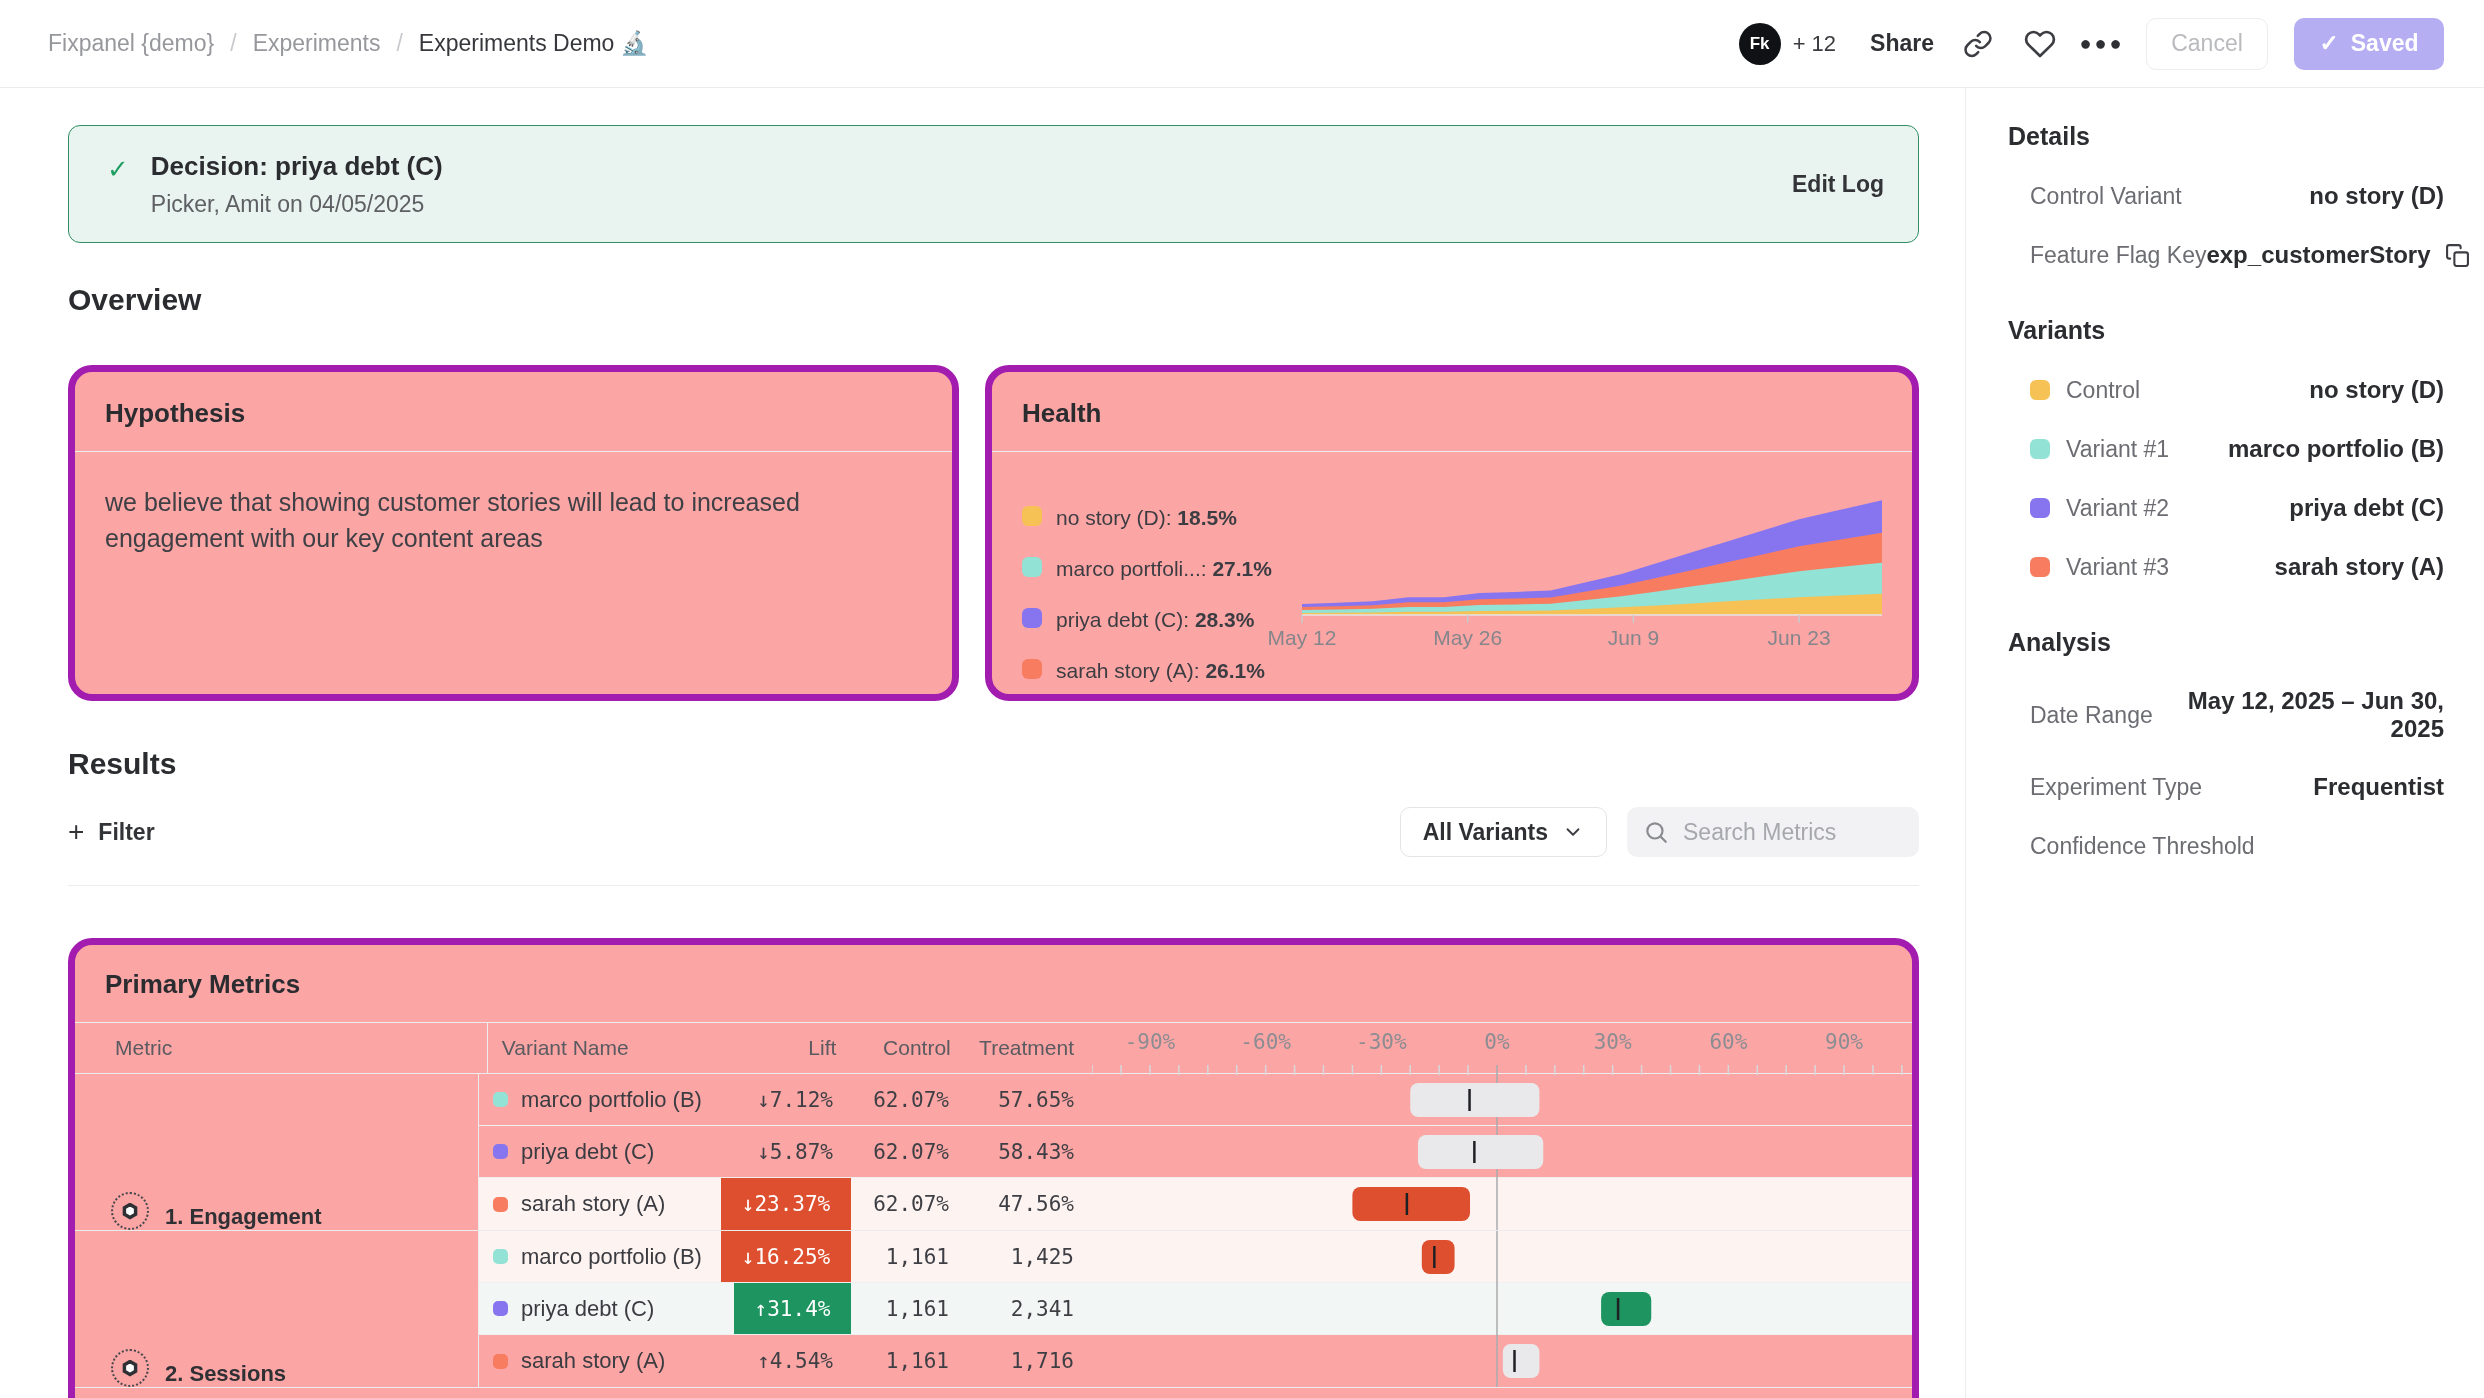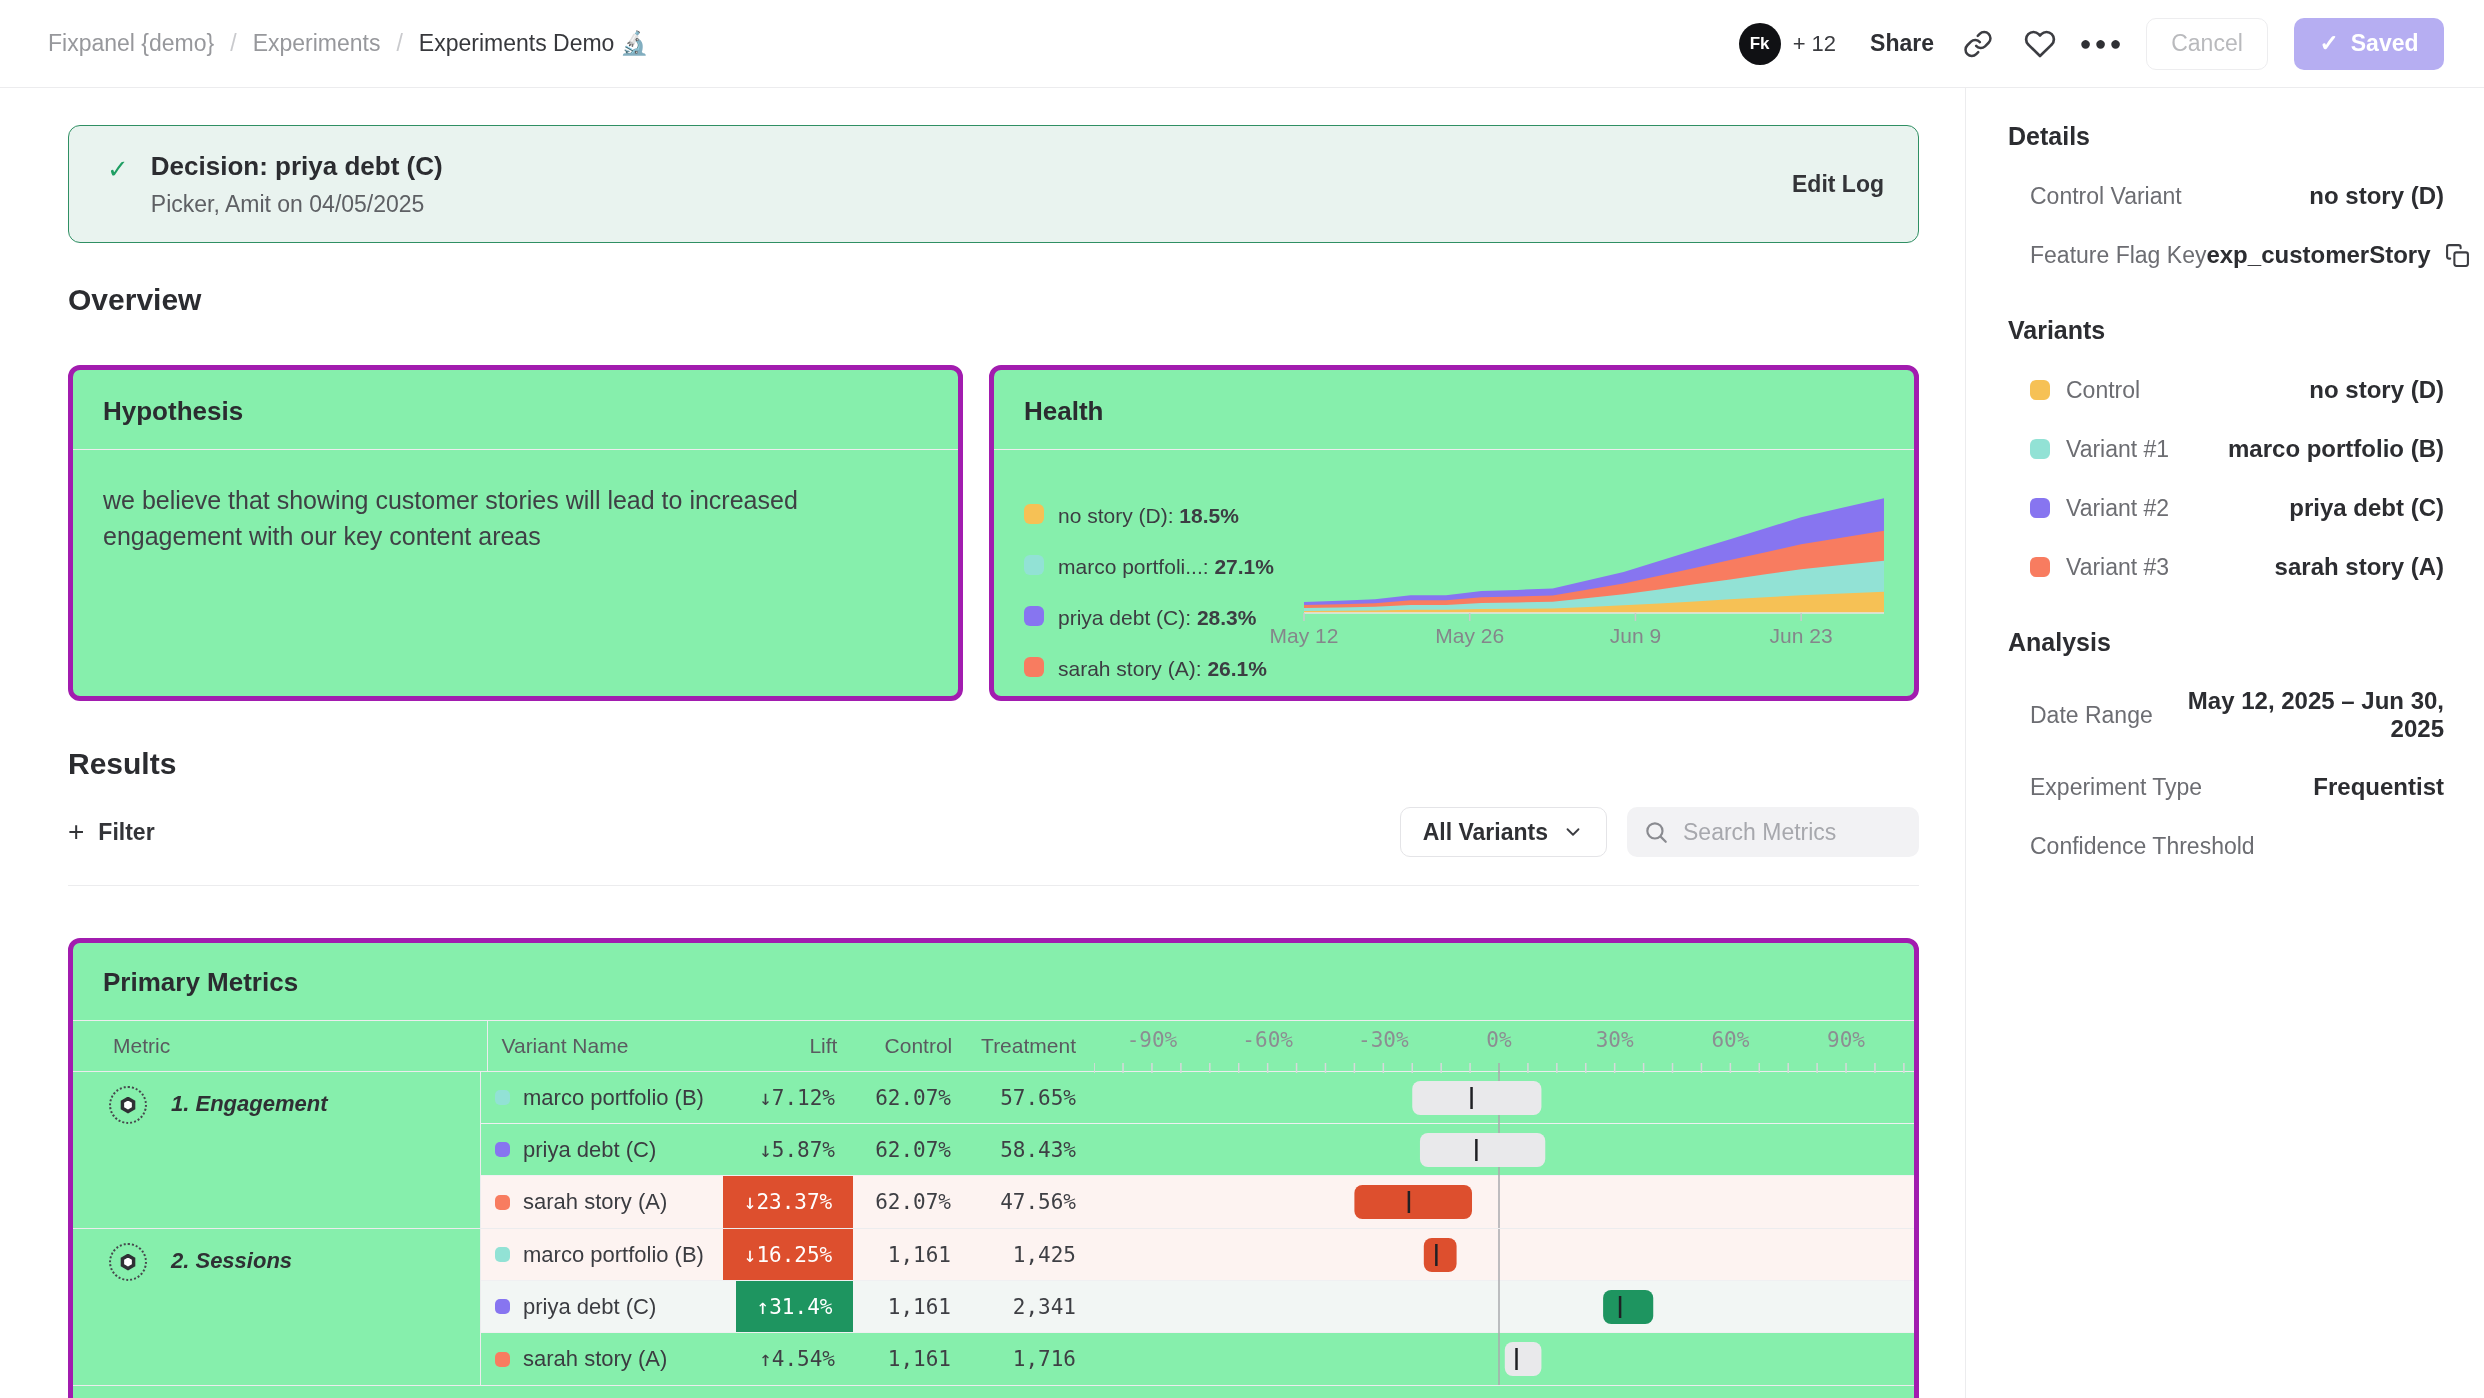--- a/index.html
+++ b/index.html
@@ -37,21 +37,21 @@
   .banner-title { font-size:26px; font-weight:700; color:#2b2c30; }
   .banner-sub { font-size:23px; color:#5e6064; margin-top:9px; }
   .banner-edit { margin-left:auto; font-size:23px; font-weight:600; color:#333438; cursor:pointer; }
 
   .section-h { font-size:30px; font-weight:700; color:#2b2c30; }
   .overview-h { margin-top:40px; }
   .results-h { margin-top:46px; }
 
   
   .cards-row { display:flex; gap:26px; margin-top:48px; }
-  .card { border:5px solid #a21caf; border-radius:12px; background:#86efac; }
+  .card { border:7px solid #a21caf; border-radius:24px; background:#fca5a5; }
   .half-card { flex:1 1 0; height:336px; }
   .card-head { padding:26px 30px 22px 30px; border-bottom:1px solid #ededef; }
   .card-title { font-size:26px; font-weight:700; color:#2b2c30; }
   .hypo-body { padding:32px 30px; font-size:25px; line-height:1.45; color:#3f4045; max-width:900px; }
 
   .health-body { display:flex; padding:30px 20px 0 30px; }
   .legend-col { width:280px; padding-top:24px; }
   .legend-item { display:flex; margin-bottom:27px; }
   .legend-swatch { width:20px; height:20px; border-radius:6px; margin-right:14px; flex:none; }
   .legend-label { font-size:21px; color:#3c3d42; }
@@ -82,21 +82,21 @@
     padding-left:40px; }
   .col-name { width:242px; display:flex; align-items:center; padding-left:14px; }
   .col-lift { width:130px; display:flex; align-items:center; justify-content:flex-end; padding-right:18px; }
   .col-control { width:116px; display:flex; align-items:center; justify-content:flex-end; padding-right:18px; }
   .col-treat { width:125px; display:flex; align-items:center; justify-content:flex-end; padding-right:18px; }
   .col-chart { flex:1; position:relative; }
   .th { font-size:21px; color:#5a5b60; }
 
   .pm-group { display:flex; border-bottom:1px solid #ececee; }
   .pm-metric { width:419px; border-right:1px solid #ececee; padding:14px 0 0 36px;
-    display:flex; align-items:flex-start; gap:24px;font-style:italic; }
+    display:flex; align-items:flex-end; gap:16px; }
   .metric-ring { width:38px; height:38px; border:2px dotted #46474c; border-radius:50%;
     display:flex; align-items:center; justify-content:center; flex:none; }
   .hex-outer { width:17px; height:17px; background:#2f3034; display:flex; align-items:center;
     justify-content:center; clip-path:polygon(50% 0,93% 25%,93% 75%,50% 100%,7% 75%,7% 25%); }
   .hex-inner { width:9px; height:9px; background:#ffffff;
     clip-path:polygon(50% 0,93% 25%,93% 75%,50% 100%,7% 75%,7% 25%); }
   .metric-label { font-size:22px; font-weight:600; color:#2f3034; padding-top:5px; }
   .pm-rows { flex:1; display:flex; flex-direction:column; }
   .pm-row { display:flex; height:52px; align-items:stretch; }
   .pm-row:not(:last-child) { border-bottom:1px solid #f0f0f2; }

